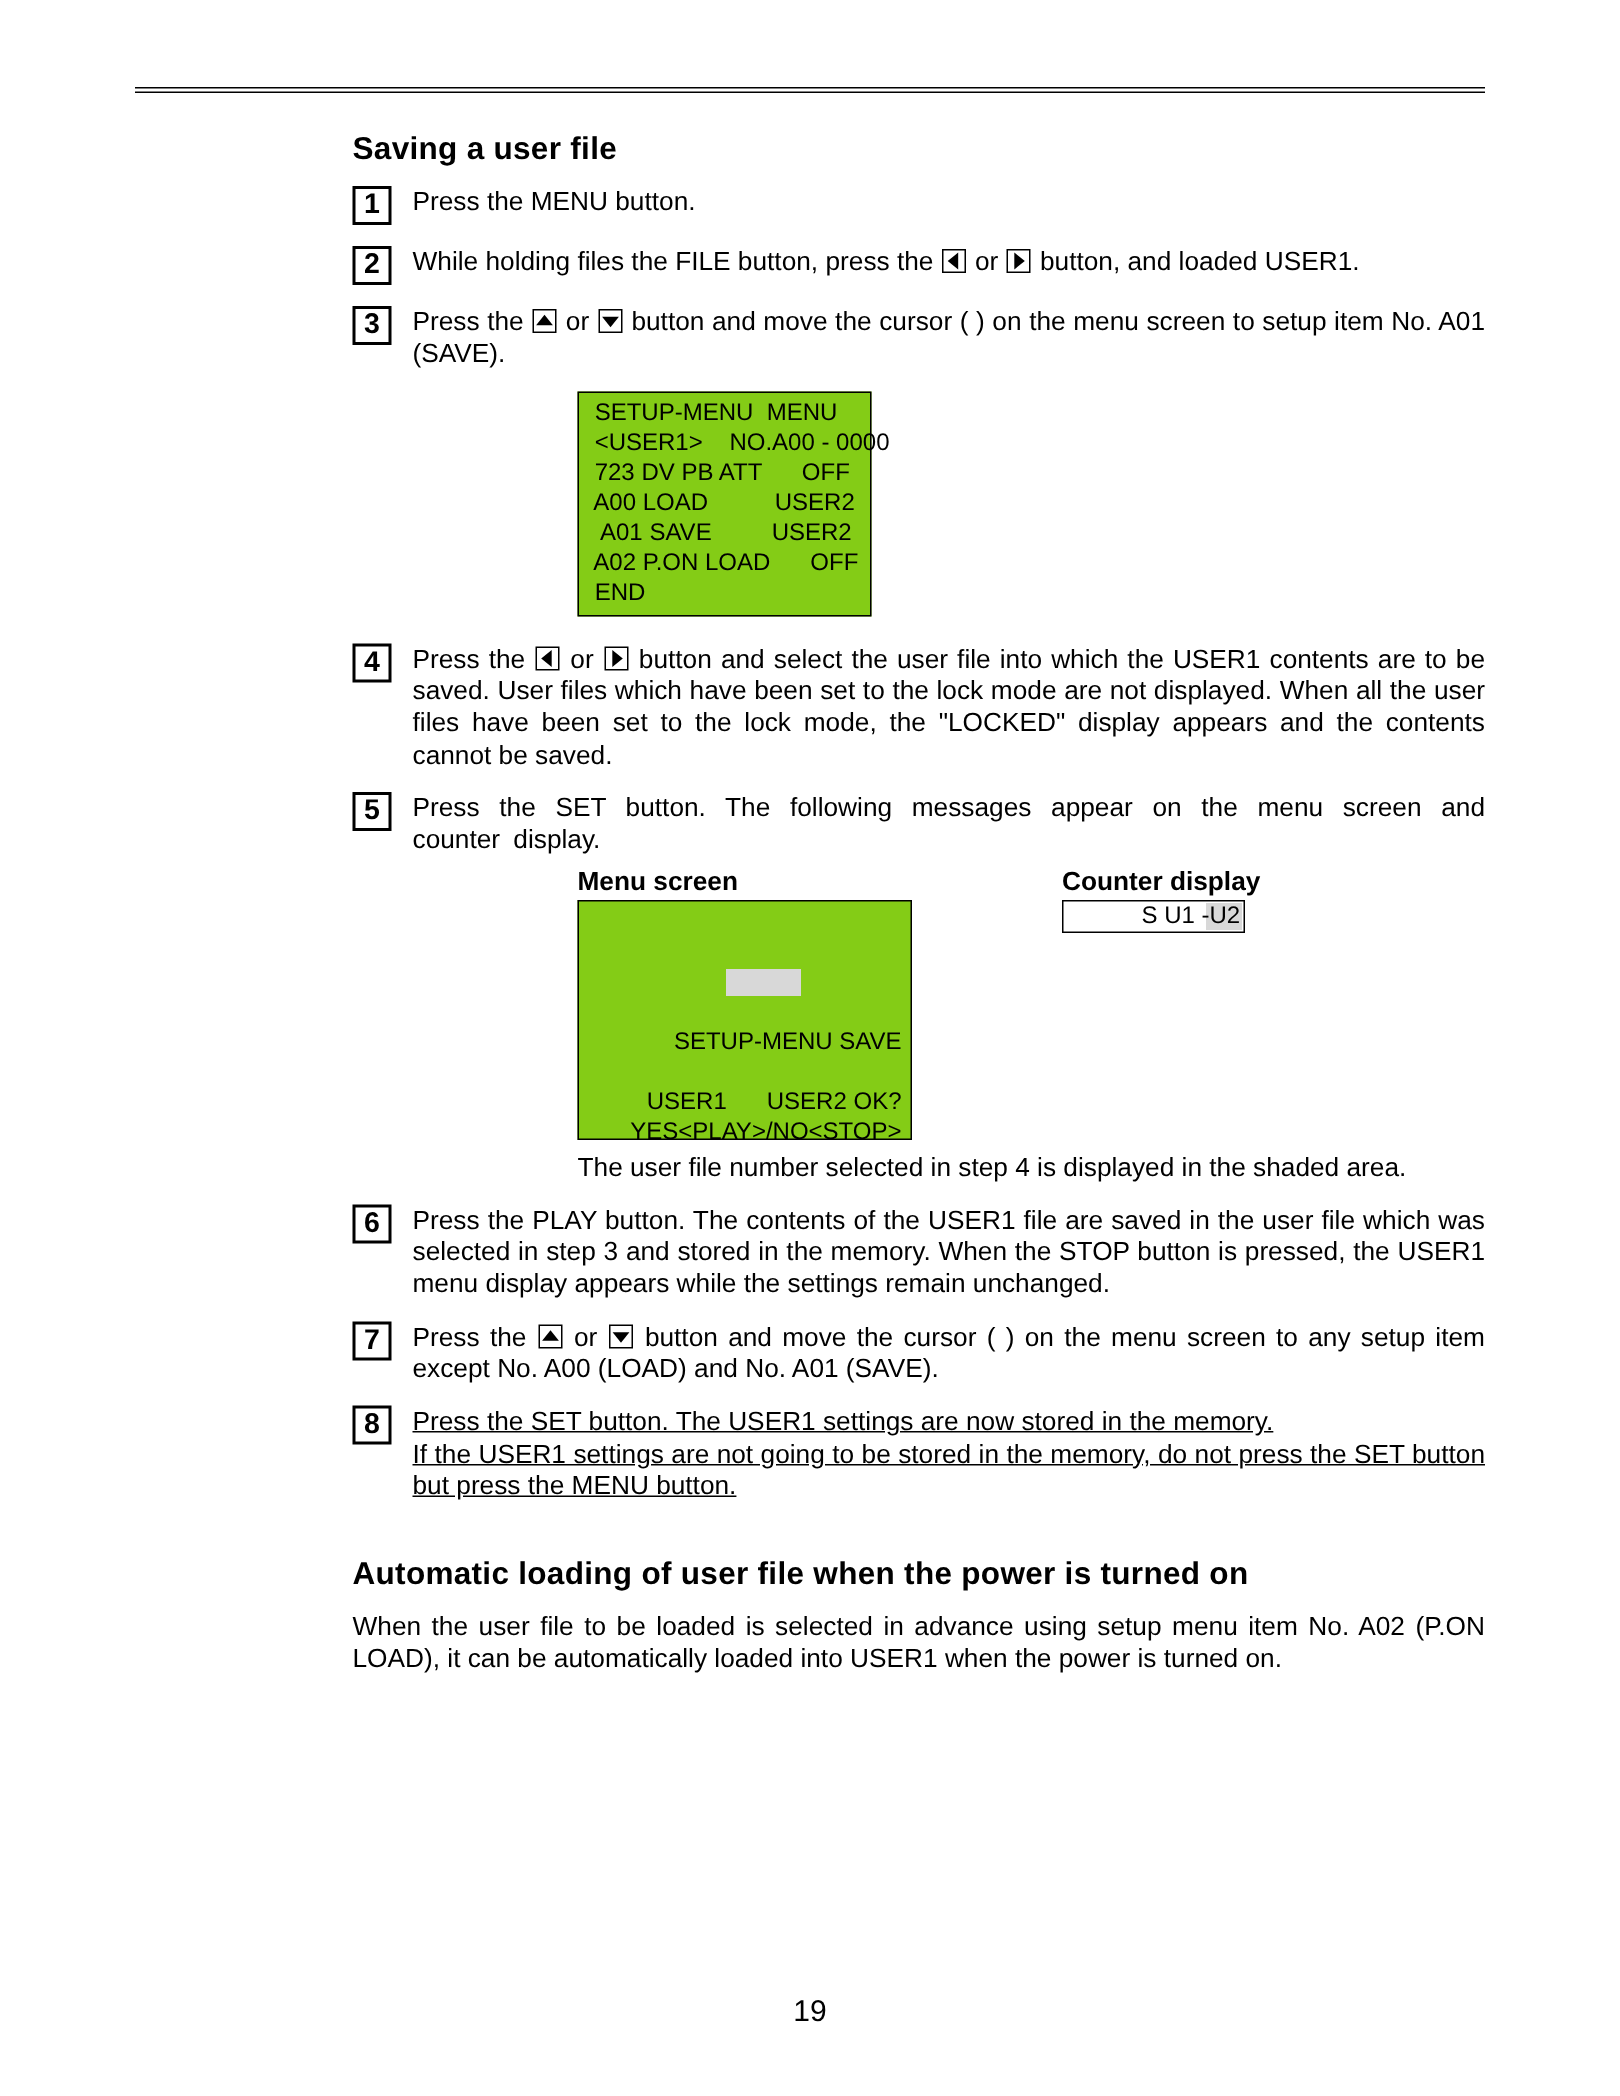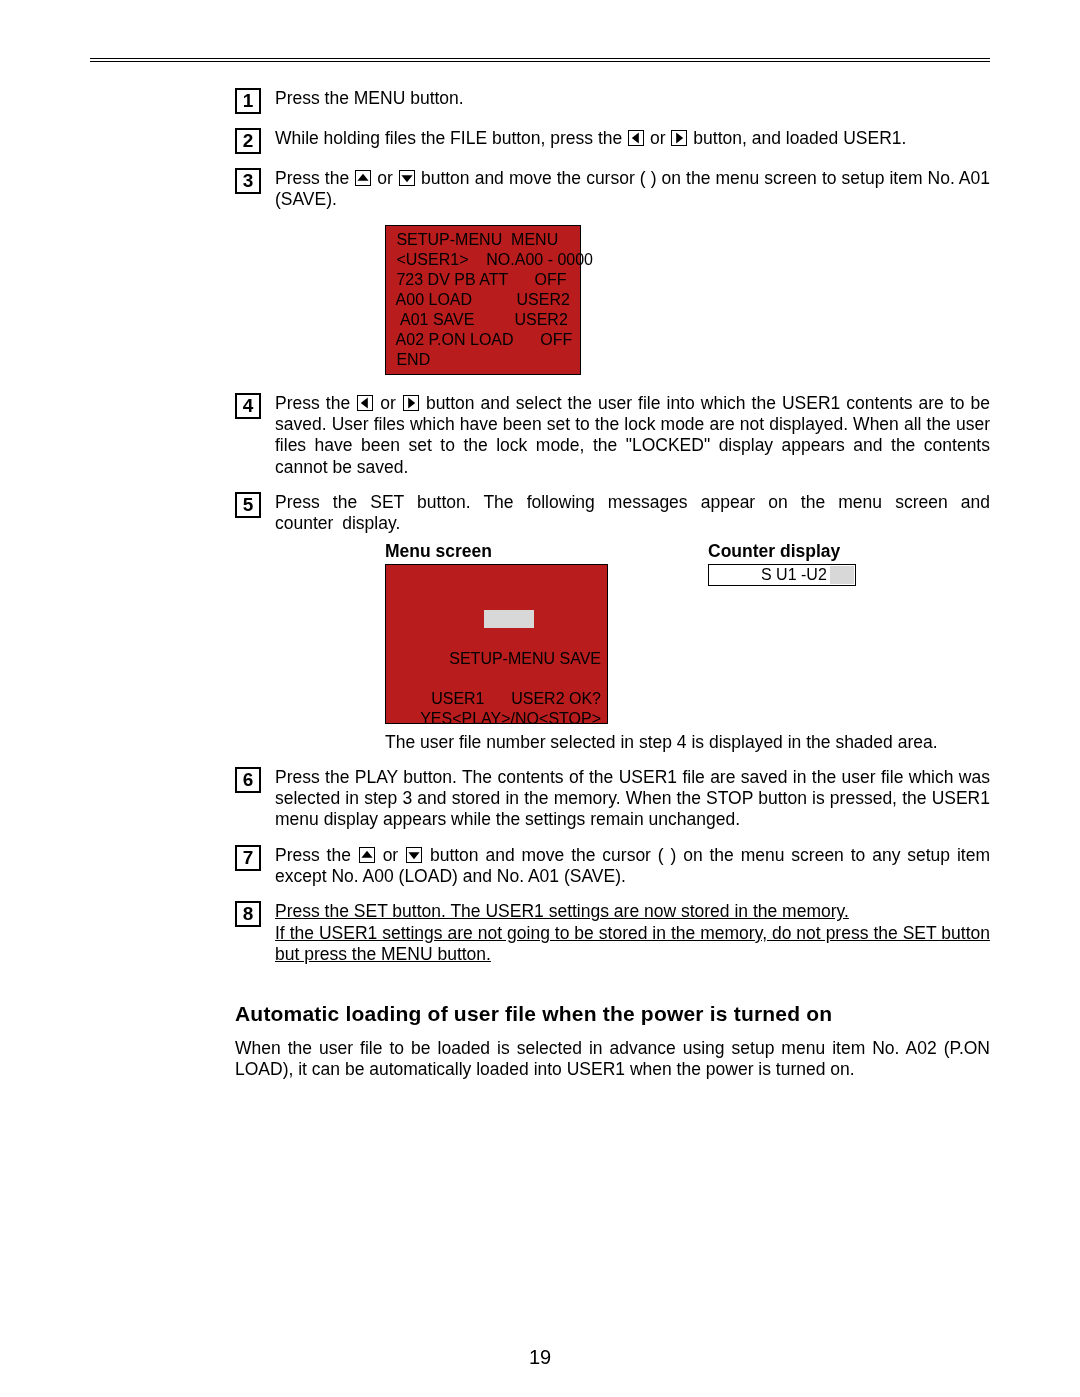--- a/index.html
+++ b/index.html
@@ -70,21 +70,21 @@
     top: 0; left: 0;
     width: 100%; height: 100%;
   }
   .screen-box {
     border: 1px solid #000;
     font-family: Arial, Helvetica, sans-serif;
     font-size: 16px;
     line-height: 1.25;
     padding: 4px 6px;
     box-sizing: border-box;
-    background: #b91c1c;
+    background: #84cc16;
     white-space: pre;
   }
   .screen-wrap-1 {
     margin: 10px 0 18px 150px;
     width: 196px;
     height: 150px;
   }
   .step5-figures {
     display: flex;
     align-items: flex-start;
@@ -100,21 +100,21 @@
     margin-bottom: 2px;
     font-weight: bold;
   }
   .screen-wrap-2 {
     width: 223px;
     height: 160px;
     text-align: right;
   }
   .counter-box {
     border: 1px solid #000;
-    width: 148px;
+    width: 122px;
     height: 22px;
     font-size: 16px;
     line-height: 20px;
     position: relative;
     box-sizing: border-box;
     padding-left: 6px;
   }
   .counter-text {
     display: inline-block;
     padding-left: 46px;
@@ -123,41 +123,42 @@
     position: absolute;
     background: #d8d8d8;
   }
   .note-line {
     font-size: 17.5px;
     margin: 8px 0 14px 150px;
   }
   .footer-num {
     position: absolute;
     left: 0; right: 0;
-    bottom: 28px;
+    bottom: 44px;
     text-align: center;
     font-size: 20px;
   }
   .section2-block {
     margin-top: 36px;
   }
   .section2-body {
     font-size: 17.5px;
     line-height: 1.22;
     text-align: justify;
   }
 </style>
 </head>
 <body>
 
 <div class="page">
   <div class="rule"></div>
 
   <div class="content">
 
+    <h2 class="section">Saving a user file</h2>
 
     <div class="step">
       <div class="step-num">1</div>
       <div class="step-body">Press the MENU button.</div>
     </div>
 
     <div class="step">
       <div class="step-num">2</div>
       <div class="step-body">
         <span>While holding files the FILE button, press the </span><span class="inline-icon"><svg viewBox="0 0 10 10">

